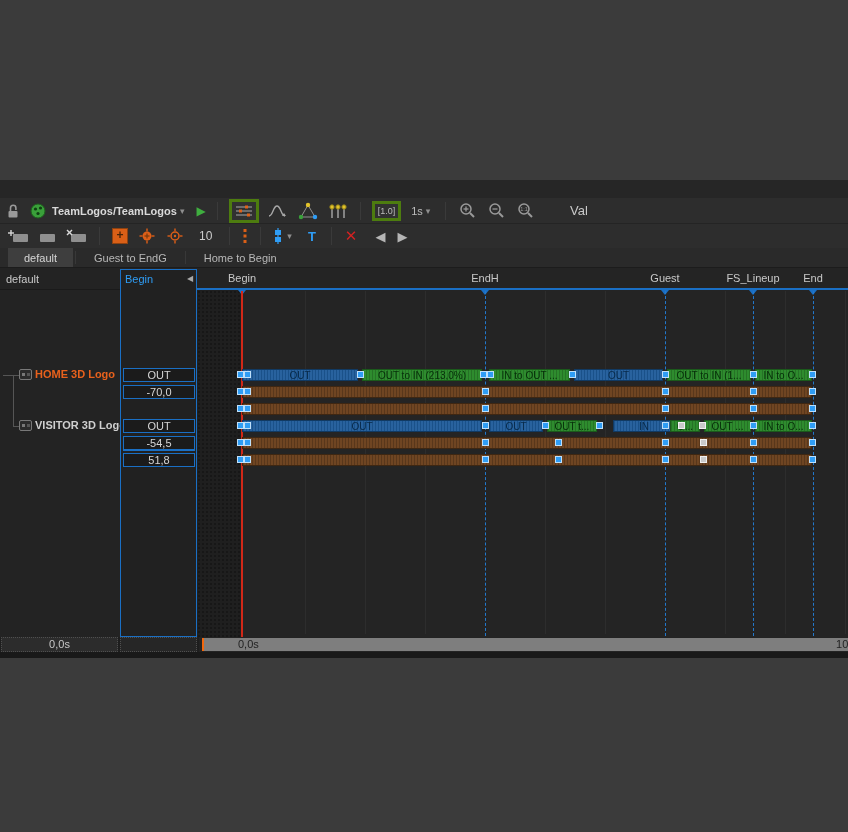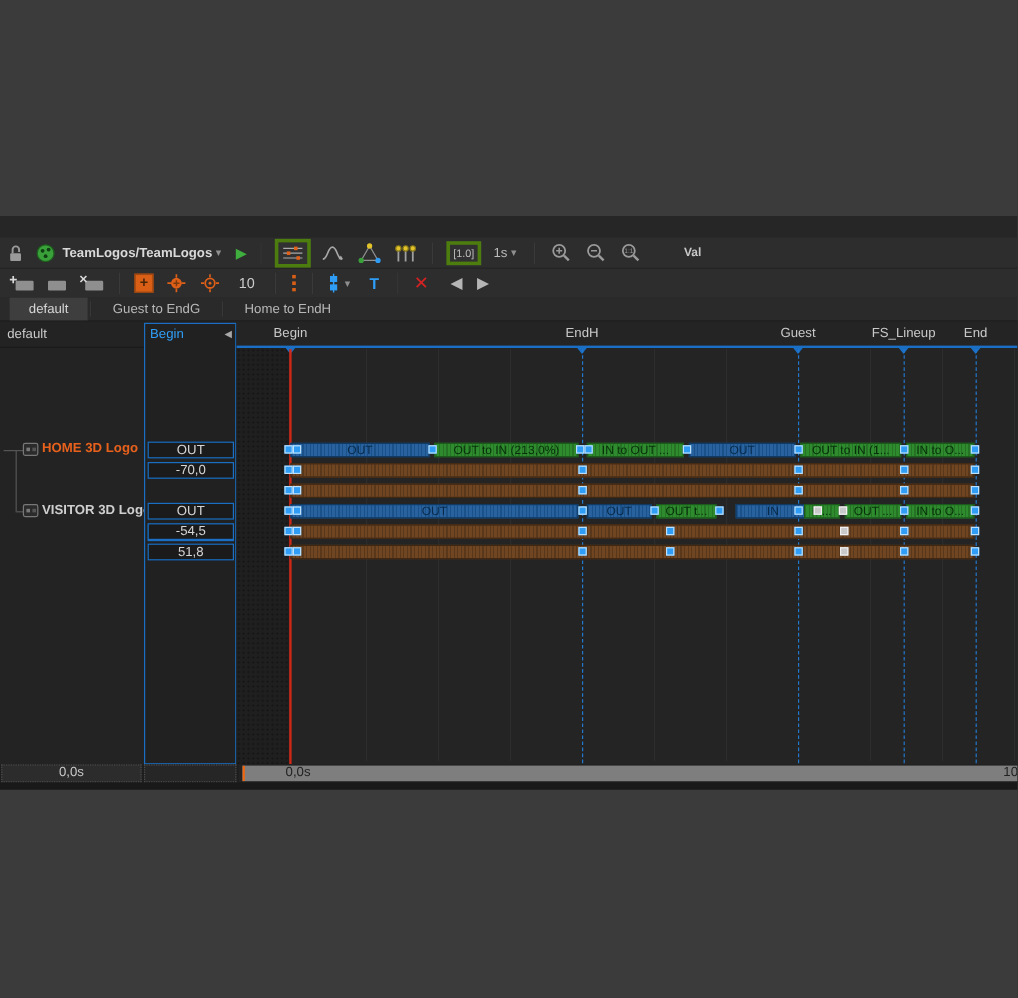--- a/index.html
+++ b/index.html
@@ -19,21 +19,21 @@
   .toolbar2 { position:absolute; left:0; top:44px; width:848px; height:24px; background:#2d2d2d; display:flex; align-items:center; padding-left:4px; }
   .vsep { width:1px; height:18px; background:#1f1f1f; border-right:1px solid #3a3a3a; margin:0 7px; flex:0 0 auto; }
   .tb-ic { display:flex; align-items:center; justify-content:center; flex:0 0 auto; }
   .scene-path { font-size:11px; font-weight:bold; color:#d9d9d9; margin:0 3px 0 6px; }
   .dd { font-size:9px; color:#8f8f8f; margin-right:8px; }
   .playglyph { color:#3fae3f; font-size:12px; margin:0 4px; }
   .obtn { border:3px solid #4d7c0f; background:#313131; display:flex; align-items:center; justify-content:center; padding:2px 3px; margin:0 4px; }
   .looplabel { font-size:9px; color:#bdbdbd; letter-spacing:0; }
   .steplabel { font-size:11px; color:#bdbdbd; margin:0 3px 0 6px; }
   .poslbl { position:absolute; left:465px; font-size:11px; font-weight:bold; color:#c9c9c9;margin-top:36px; }
-  .vallbl { position:absolute; left:570px; font-size:10px; font-weight:bold; color:#c9c9c9; }
+  .vallbl { position:absolute; left:570px; font-size:13px; font-weight:normal; color:#c9c9c9; }
   .spin { font-size:12px; color:#cccccc; margin:0 10px; }
   .orangeplus { width:16px; height:16px; background:#d95f17; border:1px solid #8f4210; color:#4a2508; font-weight:bold; font-size:12px; line-height:13px; text-align:center; margin:0 5px; }
   .tagT { color:#2f9df5; font-weight:bold; font-size:13px; margin:0 8px; }
   .redx { color:#d42222; font-weight:bold; font-size:15px; margin:0 6px; }
   .navarrow { color:#b5b5b5; font-size:13px; margin:0 6px; }
 
   
   .tabsbar { position:absolute; left:0; top:68px; width:848px; height:20px; background:#2a2a2a; display:flex; align-items:stretch; padding-left:8px; border-bottom:1px solid #1c1c1c; }
   .tab { font-size:11px; color:#b8b8b8; padding:0 16px; display:flex; align-items:center; }
   .tab.active { background:#3e3e3e; color:#d6d6d6; }
@@ -246,21 +246,21 @@
       <span class="redx">✕</span>
       <span class="navarrow" style="margin-left:12px">◀</span>
       <span class="navarrow">▶</span>
     </div>
 
     <div class="tabsbar" id="tabsbar">
         <div class="tab active">default</div>
         <div class="tabdiv"></div>
         <div class="tab">Guest to EndG</div>
         <div class="tabdiv"></div>
-        <div class="tab">Home to EndH</div>
+        <div class="tab">Home to Begin</div>
       </div>
 
     <div class="main">
       <div class="tree-hdr">default</div>
       <div class="tree-hdr-line"></div>
       <div class="begin-col"></div>
       <div class="begin-hdr">Begin</div>
       <div class="begin-collapse">◀</div>
 
       <div id="treearea">

